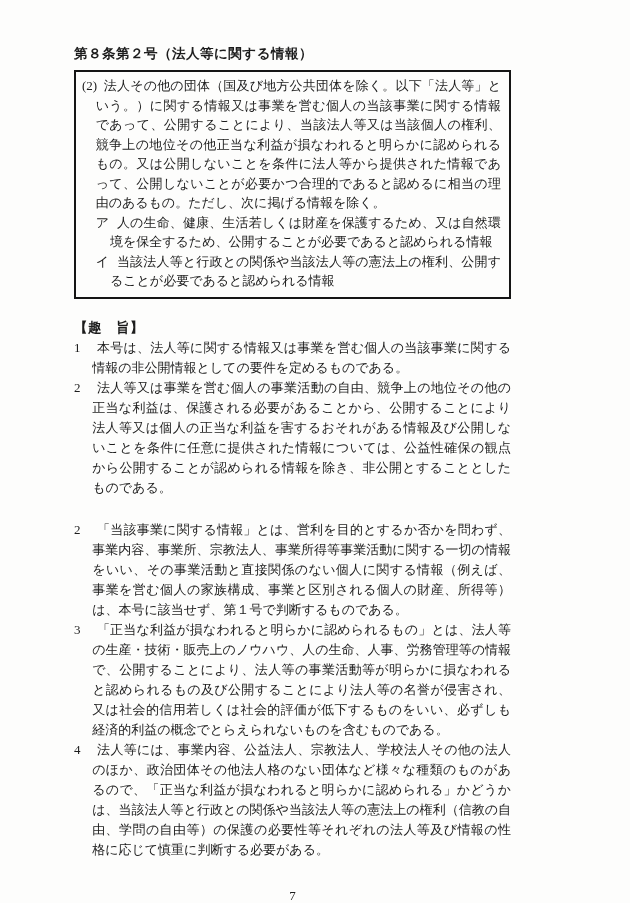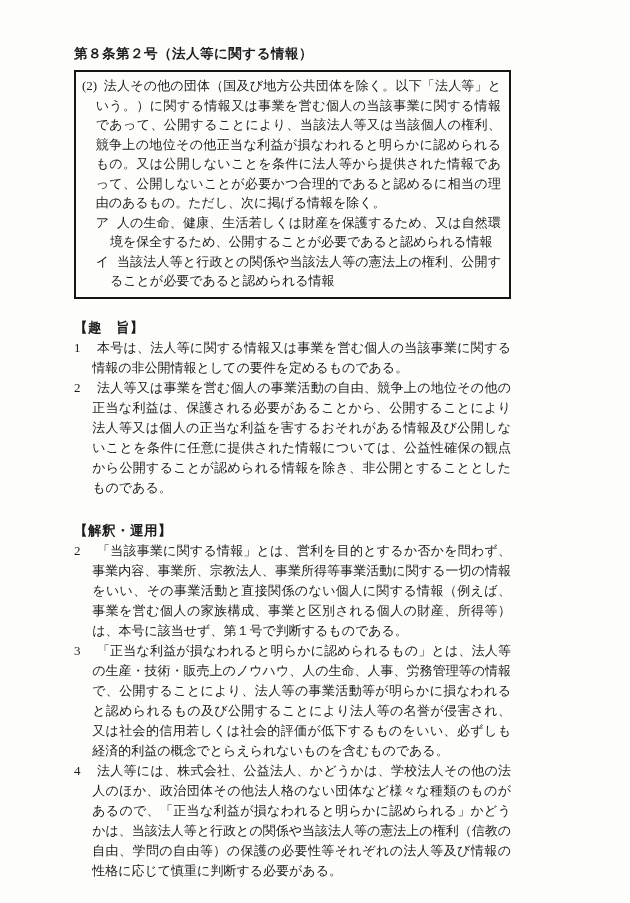--- a/index.html
+++ b/index.html
@@ -102,27 +102,26 @@
     <div class="sec-heading">【趣　旨】</div>
     <div class="p-hang">
       <span class="num">1</span><span>本号は、法人等に関する情報又は事業を営む個人の当該事業に関する情報の非公開情報としての要件を定めるものである。</span>
     </div>
     <div class="p-hang">
       <span class="num">2</span><span>法人等又は事業を営む個人の事業活動の自由、競争上の地位その他の正当な利益は、保護される必要があることから、公開することにより法人等又は個人の正当な利益を害するおそれがある情報及び公開しないことを条件に任意に提供された情報については、公益性確保の観点から公開することが認められる情報を除き、非公開とすることとしたものである。</span>
     </div>
   </div>
 
   <div class="section section-gap">
-    <div class="sec-heading">【解釈・運用】</div>
     <div class="p-hang">
       <span class="num">2</span><span>「当該事業に関する情報」とは、営利を目的とするか否かを問わず、事業内容、事業所、宗教法人、事業所得等事業活動に関する一切の情報をいい、その事業活動と直接関係のない個人に関する情報（例えば、事業を営む個人の家族構成、事業と区別される個人の財産、所得等）は、本号に該当せず、第１号で判断するものである。</span>
     </div>
     <div class="p-hang">
       <span class="num">3</span><span>「正当な利益が損なわれると明らかに認められるもの」とは、法人等の生産・技術・販売上のノウハウ、人の生命、人事、労務管理等の情報で、公開することにより、法人等の事業活動等が明らかに損なわれると認められるもの及び公開することにより法人等の名誉が侵害され、又は社会的信用若しくは社会的評価が低下するものをいい、必ずしも経済的利益の概念でとらえられないものを含むものである。</span>
     </div>
     <div class="p-hang">
-      <span class="num">4</span><span>法人等には、株式会社、公益法人、かどうかは、学校法人その他の法人のほか、政治団体その他法人格のない団体など様々な種類のものがあるので、「正当な利益が損なわれると明らかに認められる」かどうかは、当該法人等と行政との関係や当該法人等の憲法上の権利（信教の自由、学問の自由等）の保護の必要性等それぞれの法人等及び情報の性格に応じて慎重に判断する必要がある。</span>
+      <span class="num">4</span><span>法人等には、事業内容、公益法人、宗教法人、学校法人その他の法人のほか、政治団体その他法人格のない団体など様々な種類のものがあるので、「正当な利益が損なわれると明らかに認められる」かどうかは、当該法人等と行政との関係や当該法人等の憲法上の権利（信教の自由、学問の自由等）の保護の必要性等それぞれの法人等及び情報の性格に応じて慎重に判断する必要がある。</span>
     </div>
   </div>
 
   <div class="page-number">7</div>
 
 </div>
 
 </body></html>

